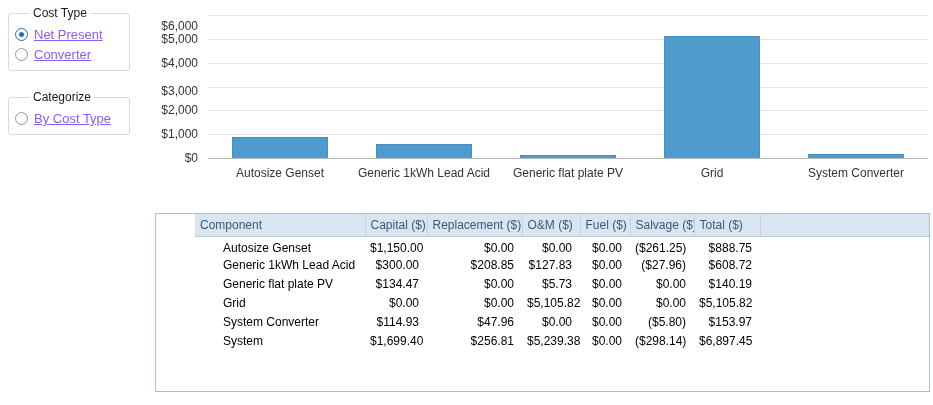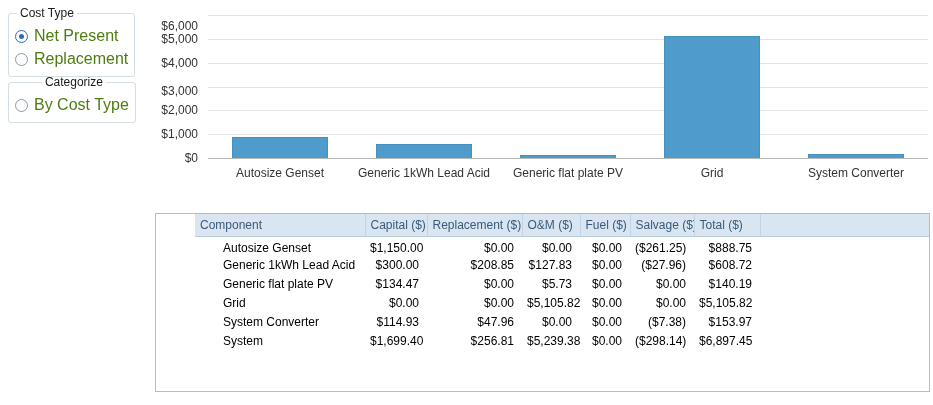--- a/index.html
+++ b/index.html
@@ -13,35 +13,35 @@
     overflow:hidden;
   }
 
   
   fieldset.optbox {
     position:absolute; left:8px; width:122px;
     border:1px solid #d4dde6; border-radius:3px;
     padding:2px 6px 8px 6px; background:#fff;
   }
   fieldset.optbox legend {
-    font-size:12px; color:#1a1a1a; padding:0 3px; margin-left:2px;
+    font-size:12px; color:#1a1a1a; padding:0 3px; margin-left:15px;
   }
   #costTypeBox { top:6px; }
-  #categorizeBox { top:75px;text-align:center; }
+  #categorizeBox { top:90px; }
   .radio-row { display:flex; align-items:center; gap:6px; margin-top:5px; cursor:default; }
   .radio-circle {
     width:13px; height:13px; border-radius:50%;
     border:1px solid #8f9aa5; background:#fdfdfd; position:relative; flex:0 0 auto;
   }
   .radio-row[data-selected="true"] .radio-circle { border-color:#2a6fb0; }
   .radio-row[data-selected="true"] .radio-circle::after {
     content:""; position:absolute; left:3px; top:3px; width:5px; height:5px;
     border-radius:50%; background:#2a6fb0;
   }
-  .radio-label { font-size:16px; color:#4d7c0f; white-space:nowrap; }
+  .radio-label { font-size:13px; color:#8b5cf6; white-space:nowrap;text-decoration:underline; }
 
   
   .chart { position:absolute; left:152px; top:8px; width:776px; height:186px; }
   .chart-y { position:absolute; left:0; top:7px; width:50px; height:143px; }
   .ytick {
     position:absolute; right:4px; transform:translateY(-50%);
     font-size:12px; color:#333; white-space:nowrap;
   }
   .chart-plot { position:absolute; left:56px; right:0; top:7px; height:143px; }
   .gridline { position:absolute; left:0; right:0; height:1px; background:#e4e4e4; }
@@ -84,21 +84,21 @@
 <body>
 
 <fieldset class="optbox" id="costTypeBox">
   <legend>Cost Type</legend>
   <div class="radio-row" data-selected="true">
     <span class="radio-circle"></span>
     <span class="radio-label">Net Present</span>
   </div>
   <div class="radio-row" data-selected="false">
     <span class="radio-circle"></span>
-    <span class="radio-label">Replacement</span>
+    <span class="radio-label">Converter</span>
   </div>
 </fieldset>
 
 <fieldset class="optbox" id="categorizeBox">
   <legend>Categorize</legend>
   <div class="radio-row" data-selected="false">
     <span class="radio-circle"></span>
     <span class="radio-label">By Cost Type</span>
   </div>
 </fieldset>
@@ -204,21 +204,21 @@
           <td class="num">$0.00</td>
           <td class="num">$5,105.82</td>
           <td></td>
         </tr>
         <tr>
           <td class="name">System Converter</td>
           <td class="num">$114.93</td>
           <td class="num">$47.96</td>
           <td class="num">$0.00</td>
           <td class="num">$0.00</td>
-          <td class="num">($7.38)</td>
+          <td class="num">($5.80)</td>
           <td class="num">$153.97</td>
           <td></td>
         </tr>
         <tr>
           <td class="name">System</td>
           <td class="num">$1,699.40</td>
           <td class="num">$256.81</td>
           <td class="num">$5,239.38</td>
           <td class="num">$0.00</td>
           <td class="num">($298.14)</td>

